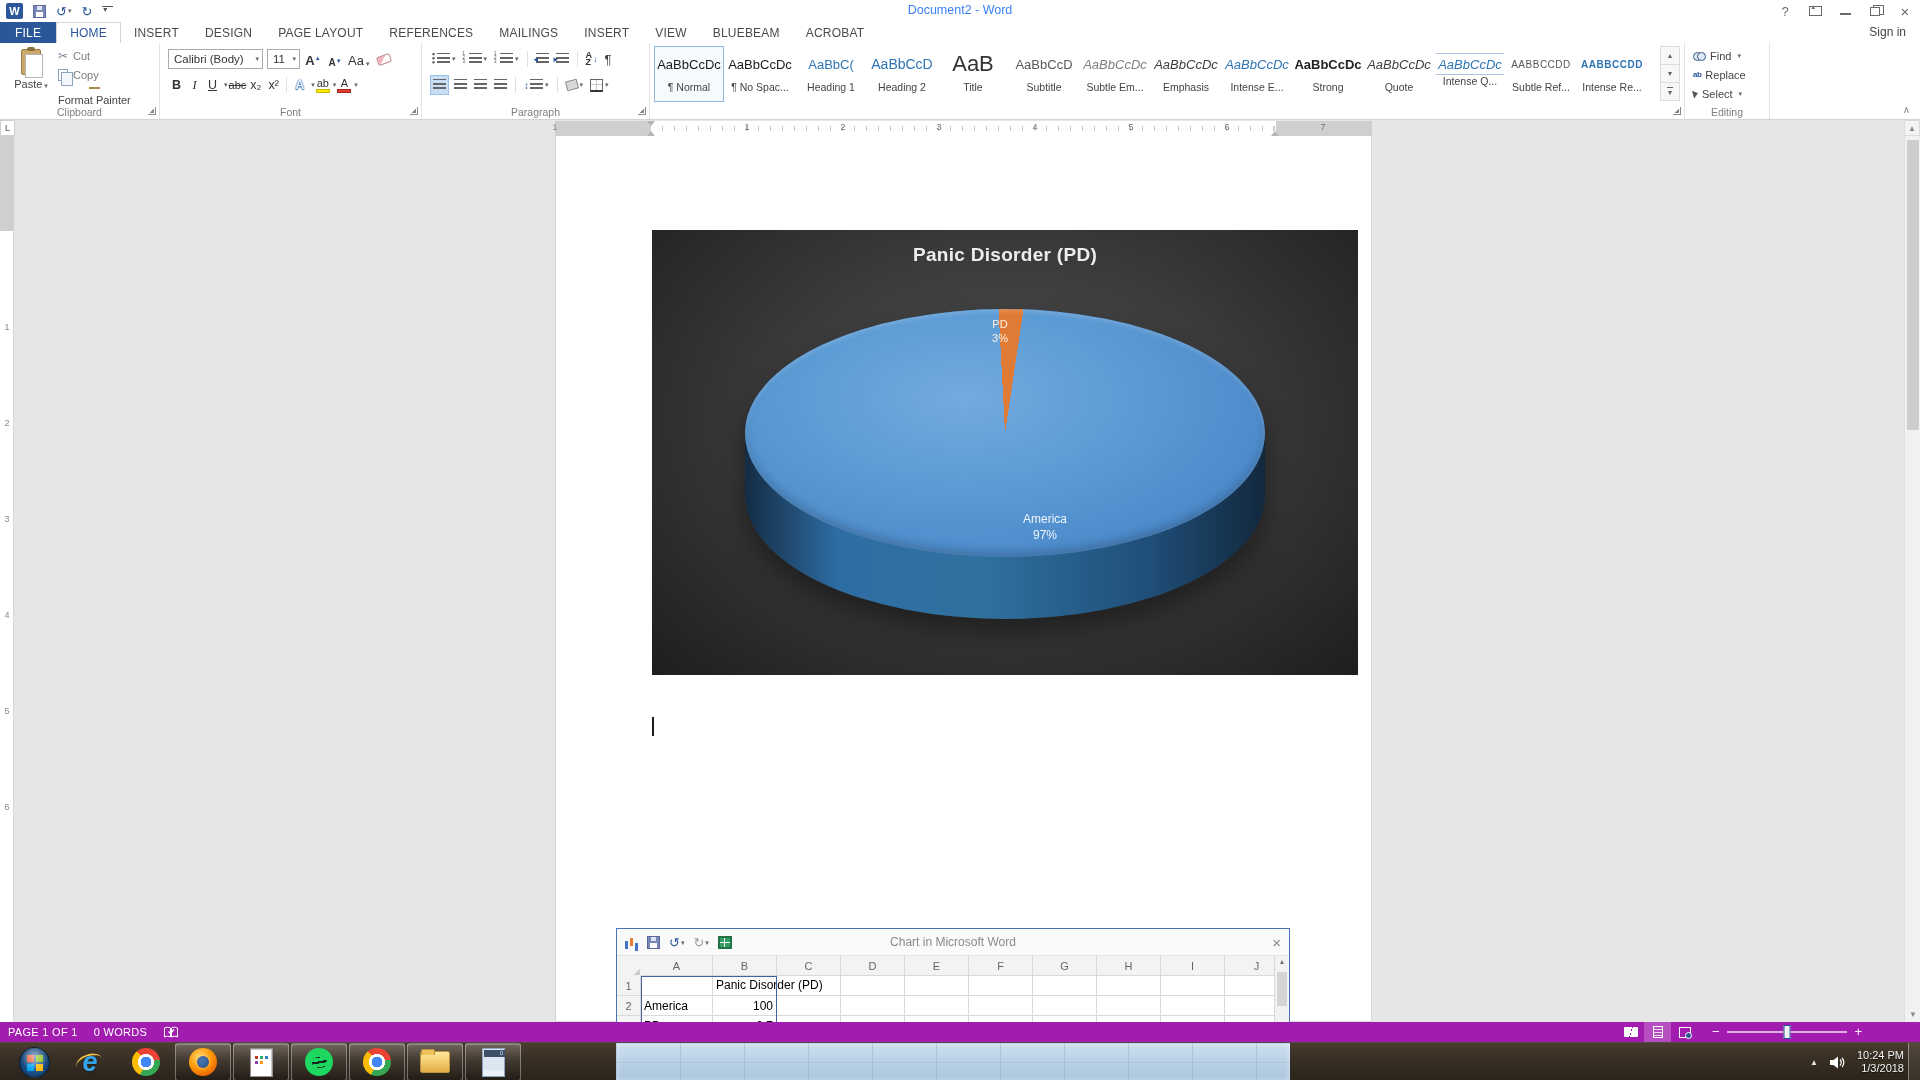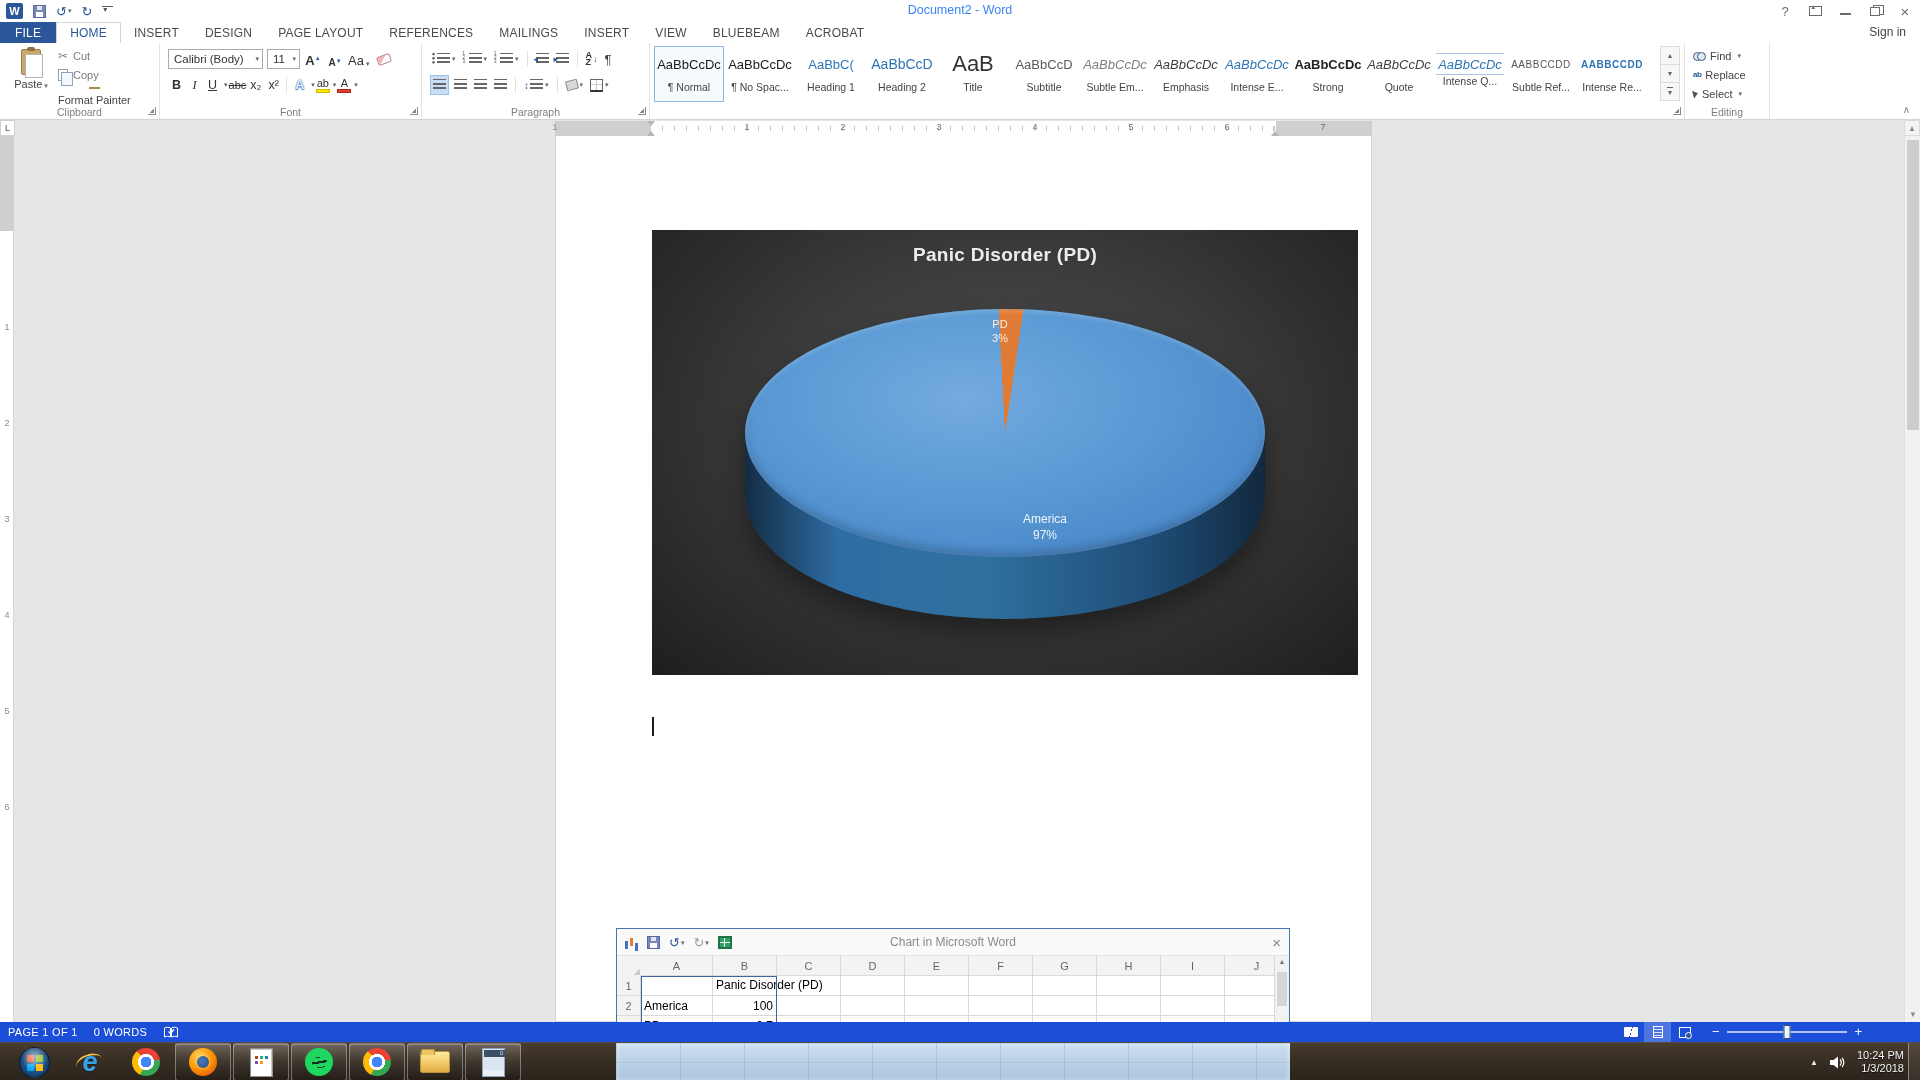--- a/index.html
+++ b/index.html
@@ -229,21 +229,21 @@
   .ovf { position:absolute; left:3px; top:2px; white-space:nowrap; z-index:2; background:transparent; }
   .fill { flex:1; border-bottom:1px solid #d9d9d9; background:
     repeating-linear-gradient(to right, transparent 0 63px, #d9d9d9 63px 64px); }
   .rangebox { position:absolute; left:24px; top:20px; width:136px; height:60px; border:1.5px solid #41639c; pointer-events:none; z-index:3; }
   .rangebox::after { content:""; position:absolute; right:-3px; bottom:-3px; width:5px; height:5px; background:#41639c; border:1px solid #fff; }
   .sh-scroll { position:absolute; right:0; top:0; width:15px; height:87px; background:#f2f2f2; border-left:1px solid #d9d9d9; z-index:4; }
   .sh-scroll .up { position:absolute; top:2px; left:0; width:100%; text-align:center; font-size:7px; color:#777; }
   .sh-scroll .thumb { position:absolute; top:16px; left:2px; width:10px; height:34px; background:#d5d5d5; }
 
   
-  .statusbar { position:absolute; left:0; top:1022px; width:1920px; height:20px; background:#1d4ed8; color:#fff; z-index:8; font-size:11px; }
+  .statusbar { position:absolute; left:0; top:1022px; width:1920px; height:20px; background:#a21caf; color:#fff; z-index:8; font-size:11px; }
   .sb-left { position:absolute; left:8px; top:0; height:20px; display:flex; align-items:center; gap:16px; letter-spacing:.3px; }
   .views { position:absolute; right:222px; top:0; height:20px; display:flex; }
   .vw { width:27px; height:20px; display:flex; align-items:center; justify-content:center; }
   .vw.active { background:rgba(255,255,255,.22); }
   .vw-read { width:14px; height:10px; background:linear-gradient(105deg,#fff 48%, transparent 48%, transparent 52%, #fff 52%); border-radius:1px; }
   .vw-print { width:10px; height:12px; border:1px solid #fff; background:repeating-linear-gradient(to bottom, transparent 0 2px, rgba(255,255,255,.8) 2px 3px); }
   .vw-web { width:12px; height:11px; border:1px solid #fff; position:relative; }
   .vw-web::after { content:""; position:absolute; right:-2px; bottom:-2px; width:5px; height:5px; border-radius:50%; background:#2b579a; border:1px solid #fff; }
   .zslider { position:absolute; right:58px; top:0; height:20px; width:150px; display:flex; align-items:center; }
   .zs-line { flex:1; height:2px; background:rgba(255,255,255,.65); margin:0 7px; position:relative; }

